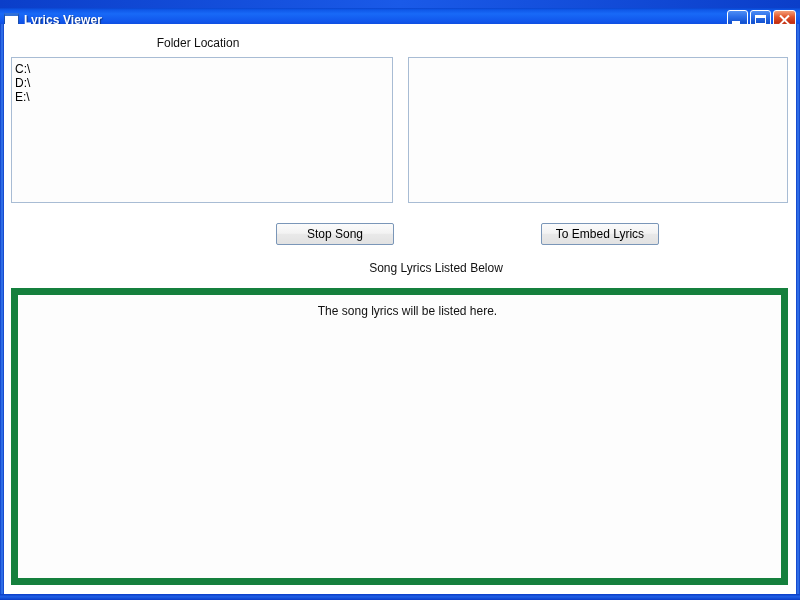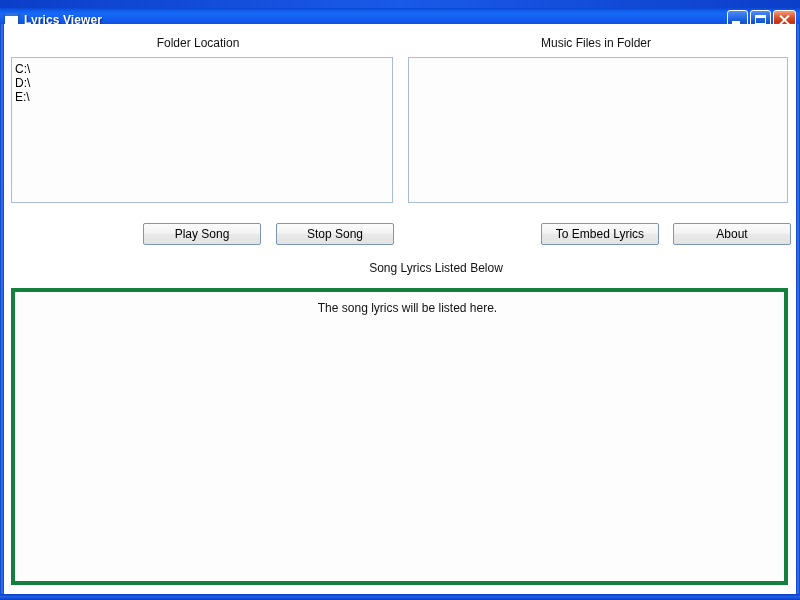--- a/index.html
+++ b/index.html
@@ -203,21 +203,21 @@
   #btn-about        { left: 669px; width: 118px; }
 
   .lyrics-panel {
     position: absolute;
     left: 7px;
     top: 264px;
     width: 777px;
     height: 297px;
     box-sizing: border-box;
     background: #fdfdfd;
-    border: 4px solid #15803d;
+    border: 7px solid #15803d;
     overflow: hidden;
     padding-left: 16px;
   }
   .lyrics-text {
     margin-top: 9px;
     text-align: center;
     font-size: 12px;
     color: #111111;
     font-family: "Liberation Sans", sans-serif;
     white-space: nowrap;
@@ -255,30 +255,27 @@
     <div class="section-label" id="label-folder">Folder Location</div>
 
     <div class="listbox" id="listbox-folder">
       <div class="listbox-inner">
         <div class="listbox-item">C:\</div>
         <div class="listbox-item">D:\</div>
         <div class="listbox-item">E:\</div>
       </div>
     </div>
 
-    <div class="section-label" id="label-music">Music Files in Folder</div>
 
     <div class="listbox" id="listbox-music">
       <div class="listbox-inner"></div>
     </div>
 
-    <button class="btn" id="btn-play-song">Play Song</button>
     <button class="btn" id="btn-stop-song">Stop Song</button>
     <button class="btn" id="btn-embed">To Embed Lyrics</button>
-    <button class="btn" id="btn-about">About</button>
 
     <div class="section-label" id="label-lyrics">Song Lyrics Listed Below</div>
 
     <div class="lyrics-panel">
       <div class="lyrics-text">The song lyrics will be listed here.</div>
     </div>
 
   </div>
 </div>
 

